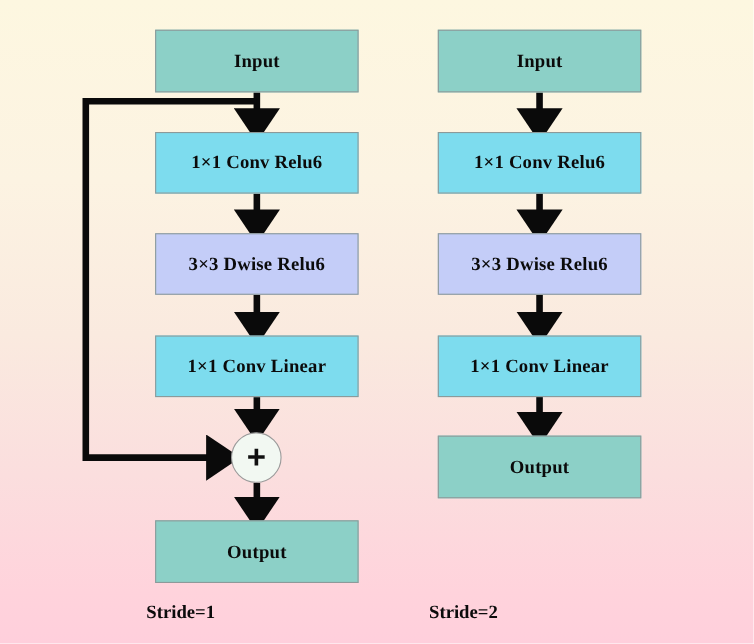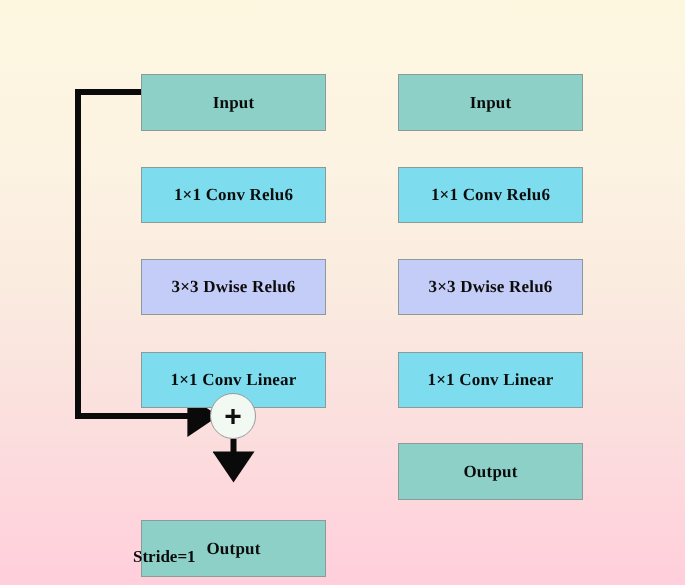--- a/index.html
+++ b/index.html
@@ -30,21 +30,20 @@
     box-sizing: border-box;
     border: 1px solid #8c9a9a;
     display: flex;
     align-items: center;
     justify-content: center;
     font-weight: bold;
     font-size: 17px;
     color: #0b0b0b;
     letter-spacing: 0.2px;
     text-rendering: geometricPrecision;
-    margin-top: 47px;
   }
   .plus-node {
     position: absolute;
     box-sizing: border-box;
     border-radius: 50%;
     border: 1px solid #9a9a9a;
     display: flex;
     align-items: center;
     justify-content: center;
     font-size: 30px;
@@ -124,14 +123,15 @@
   <div class="node-box" style="left:398px; top:120px; width:185px; height:56px; background:#7DDCEE;">1×1 Conv Relu6</div>
 
   <div class="node-box" style="left:398px; top:212px; width:185px; height:56px; background:#C4CDF8;">3×3 Dwise Relu6</div>
 
   <div class="node-box" style="left:398px; top:305px; width:185px; height:56px; background:#7DDCEE;">1×1 Conv Linear</div>
 
   <div class="node-box" style="left:398px; top:396px; width:185px; height:57px; background:#8CD0C7;">Output</div>
 
   <div class="col-caption" style="left:133px; top:547px; width:200px;">Stride=1</div>
 
+  <div class="col-caption" style="left:390px; top:547px; width:200px;">Stride=2</div>
 
 </div>
 
 </body></html>

